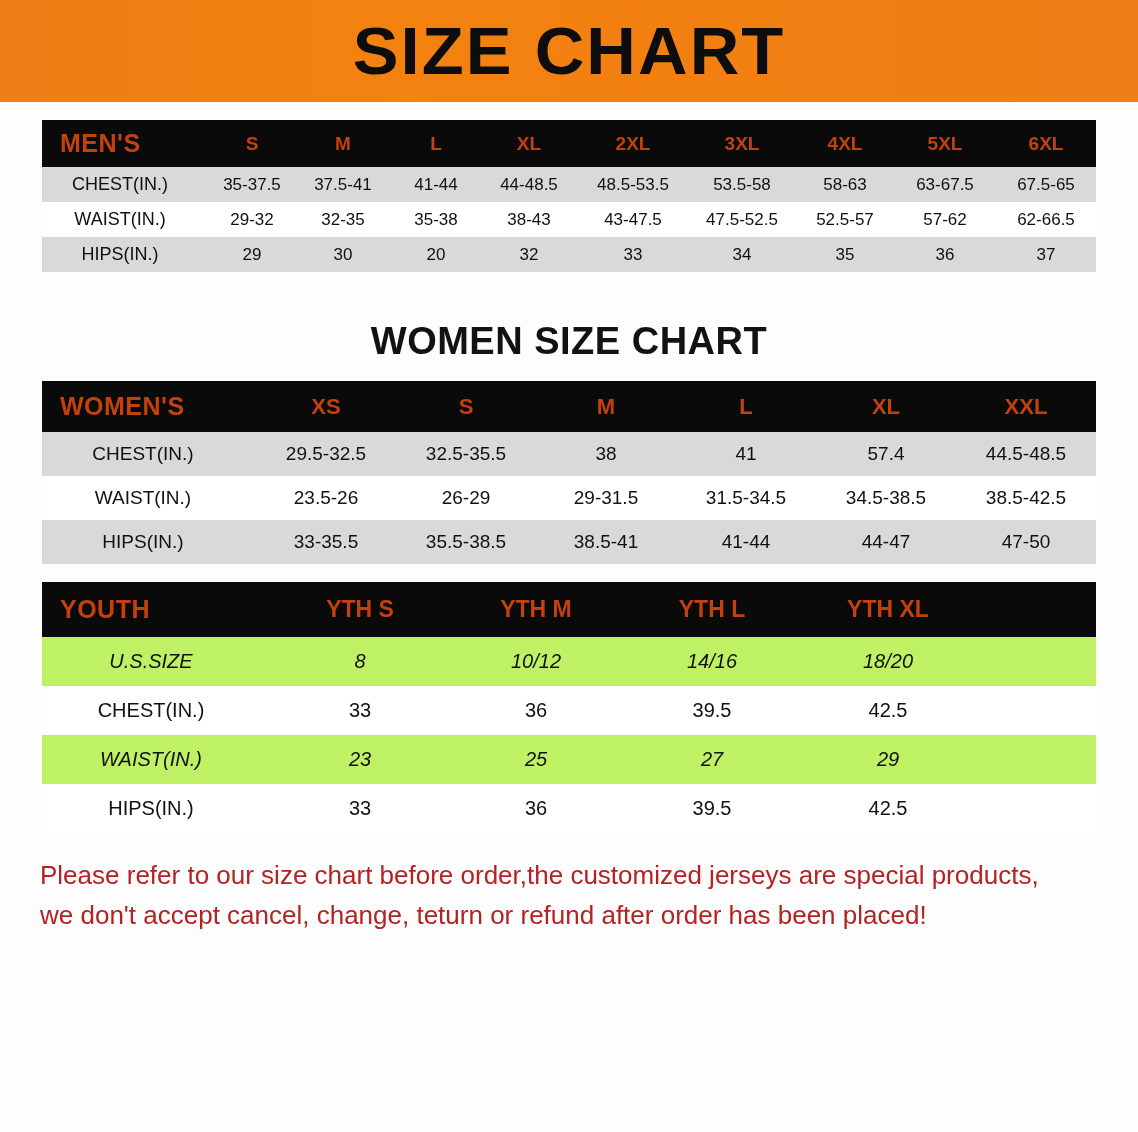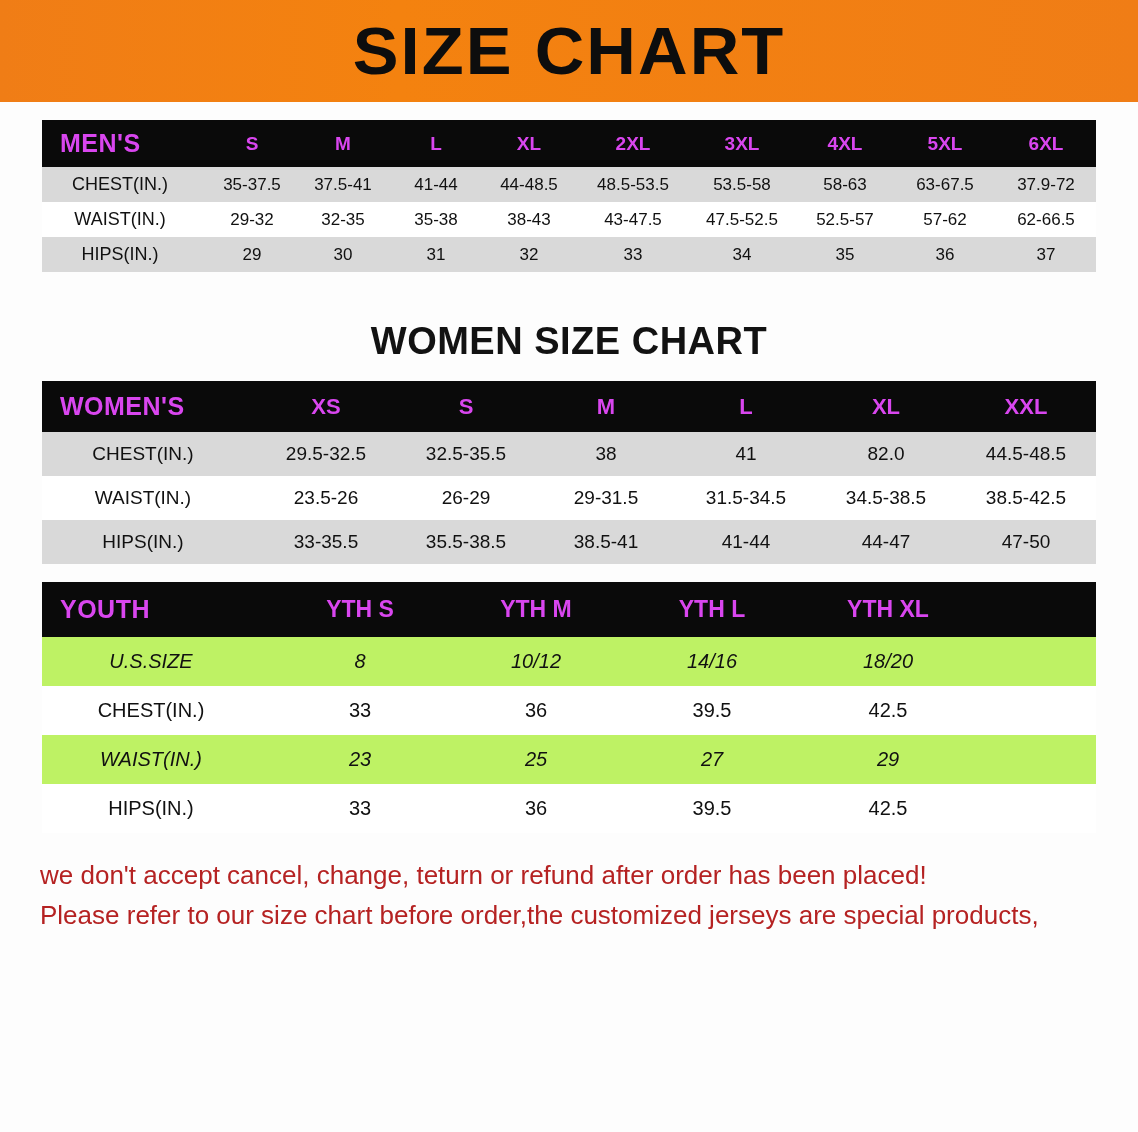--- a/index.html
+++ b/index.html
@@ -65,21 +65,21 @@
   table.size-table td {
     text-align: center;
     font-family: "Liberation Sans", sans-serif;
   }
 
   
   table.size-table thead tr {
     background: #0a0a0a;
   }
   table.size-table thead th {
-    color: #d946ef;
+    color: #c2410c;
     font-weight: bold;
     padding: 9px 2px;
   }
   .hdr-label {
     text-align: left !important;
     padding-left: 18px !important;
     font-size: 25px;
     letter-spacing: 0.5px;
   }
 
@@ -168,39 +168,39 @@
         <tr class="shade-dark">
           <td class="row-label">CHEST(IN.)</td>
           <td>35-37.5</td>
           <td>37.5-41</td>
           <td>41-44</td>
           <td>44-48.5</td>
           <td>48.5-53.5</td>
           <td>53.5-58</td>
           <td>58-63</td>
           <td>63-67.5</td>
-          <td>37.9-72</td>
+          <td>67.5-65</td>
         </tr>
         <tr class="shade-white">
           <td class="row-label">WAIST(IN.)</td>
           <td>29-32</td>
           <td>32-35</td>
           <td>35-38</td>
           <td>38-43</td>
           <td>43-47.5</td>
           <td>47.5-52.5</td>
           <td>52.5-57</td>
           <td>57-62</td>
           <td>62-66.5</td>
         </tr>
         <tr class="shade-dark">
           <td class="row-label">HIPS(IN.)</td>
           <td>29</td>
           <td>30</td>
-          <td>31</td>
+          <td>20</td>
           <td>32</td>
           <td>33</td>
           <td>34</td>
           <td>35</td>
           <td>36</td>
           <td>37</td>
         </tr>
       </tbody>
     </table>
   </div>
@@ -228,21 +228,21 @@
           <th>XXL</th>
         </tr>
       </thead>
       <tbody>
         <tr class="shade-dark">
           <td class="row-label">CHEST(IN.)</td>
           <td>29.5-32.5</td>
           <td>32.5-35.5</td>
           <td>38</td>
           <td>41</td>
-          <td>82.0</td>
+          <td>57.4</td>
           <td>44.5-48.5</td>
         </tr>
         <tr class="shade-white">
           <td class="row-label">WAIST(IN.)</td>
           <td>23.5-26</td>
           <td>26-29</td>
           <td>29-31.5</td>
           <td>31.5-34.5</td>
           <td>34.5-38.5</td>
           <td>38.5-42.5</td>
@@ -311,17 +311,17 @@
           <td>36</td>
           <td>39.5</td>
           <td>42.5</td>
           <td></td>
         </tr>
       </tbody>
     </table>
   </div>
 
   <div class="footer-note">
+    <div>Please refer to our size chart before order,the customized jerseys are special products,</div>
     <div>we don't accept cancel, change, teturn or refund after order has been placed!</div>
-    <div>Please refer to our size chart before order,the customized jerseys are special products,</div>
   </div>
 
 </div>
 
 </body></html>

